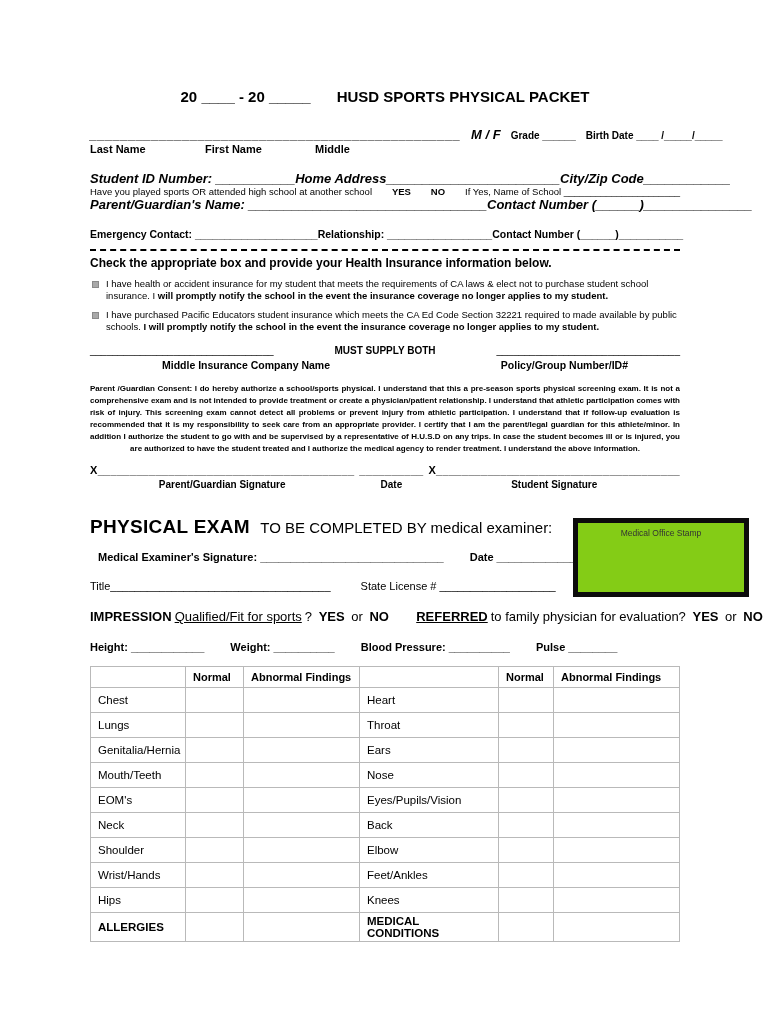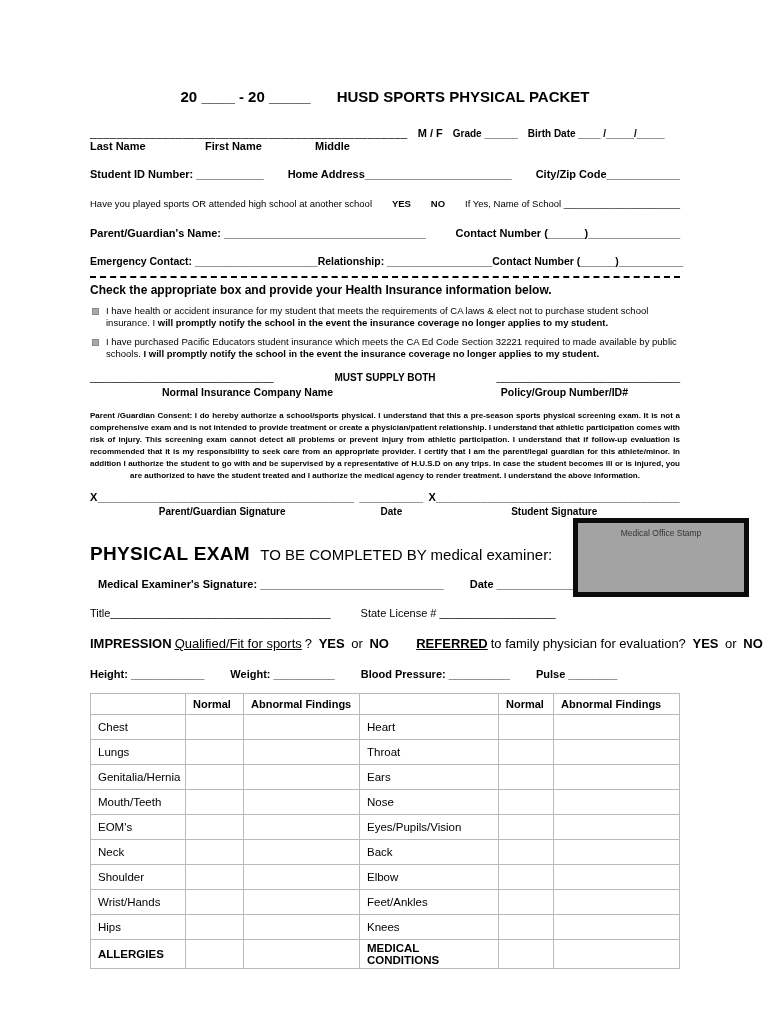--- a/index.html
+++ b/index.html
@@ -4,35 +4,35 @@
 <style>
   * { margin:0; padding:0; box-sizing:border-box; }
   html,body { width:770px; height:1024px; background:#ffffff; color:#000;
               font-family:"Liberation Sans","DejaVu Sans",sans-serif; }
   .page { position:absolute; left:90px; top:88px; width:590px; }
 
   .b { font-weight:bold; }
   .fs95 { font-size:9.5px; }
   .fs10 { font-size:10px; }
   .fs105{ font-size:10.5px; }
-  .fs11 { font-size:11px; }
+  .fs11 { font-size:13px;font-style:italic; }
   .u { text-decoration:underline; }
 
   .title { text-align:center; font-weight:bold; font-size:15px; margin-bottom:22px; white-space:nowrap; }
   .title .gap { display:inline-block; width:26px; }
 
   .row { display:flex; align-items:baseline; white-space:nowrap; }
   .between { justify-content:space-between; }
 
   .nameline { font-size:11px; gap:10px; }
   .blank { letter-spacing:0.5px; }
 
   .namelabels { font-size:11px; font-weight:bold; margin-top:1px; }
   .namelabels .c1 { width:115px; }
-  .namelabels .c2 { width:110px; } .mt16 { margin-top:16px; } .mt18 { margin-top:18px; } .mt4 { margin-top:4px; }
+  .namelabels .c2 { width:110px; } .mt16 { margin-top:16px; } .mt18 { } .mt4 { margin-top:4px; }
 
   .divider { border-top:2px dashed #000; margin-top:9px; }
 
   .ins-heading { font-size:12px; font-weight:bold; margin-top:5px; }
 
   .cb-row { display:flex; margin-top:8px; }
   .checkbox { flex:none; width:7px; height:7px; background:#a9a9a9; border:1px solid #8a8a8a;
               margin:3px 7px 0 2px; }
   .cb-text { font-size:9.5px; line-height:1.22; }
 
@@ -56,21 +56,21 @@
   .examiner { font-size:11px; font-weight:bold; gap:26px; margin-top:13px;padding-left:8px; }
   .titlerow { font-size:11px; gap:30px; margin-top:17px; }
 
   .impression { font-size:13px; margin-top:17px; white-space:nowrap; }
   .impression span { margin-right:3px; }
   .impression .gapbig { display:inline-block; width:14px; }
 
   .vitals { font-size:11px; font-weight:bold; gap:26px; margin-top:17px; }
 
   .stamp-box { position:absolute; left:483px; top:430px; width:176px; height:79px;
-               border:5px solid #0c0c0c; background:#a3a3a3; text-align:center; }
+               border:5px solid #0c0c0c; background:#84cc16; text-align:center; }
   .stamp-box .lbl { font-size:8.5px; color:#333; margin-top:5px; }
 
   table.exam { border-collapse:collapse; table-layout:fixed; width:589px; margin-top:13px; }
   table.exam col.c1 { width:95px; }  table.exam col.c2 { width:58px; }
   table.exam col.c3 { width:116px; } table.exam col.c4 { width:139px; }
   table.exam col.c5 { width:55px; }  table.exam col.c6 { width:126px; }
   table.exam th, table.exam td { border:1px solid #b9b9b9; padding:2px 7px;
                font-size:11.5px; text-align:left; vertical-align:middle; }
   table.exam th { height:21px; font-weight:bold; font-size:11px; }
   table.exam td { height:25px; }
@@ -144,21 +144,21 @@
     </p>
   </div>
 
   <div class="row between mustsupply">
     <span>_________________________________</span>
     <span class="b">MUST SUPPLY BOTH</span>
     <span>_________________________________</span>
   </div>
 
   <div class="supply-labels">
-    <span class="left">Normal Insurance Company Name</span>
+    <span class="left">Middle Insurance Company Name</span>
     <span class="right">Policy/Group Number/ID#</span>
   </div>
 
   <p class="consent">Parent /Guardian Consent:  I do hereby authorize a school/sports physical.  I understand that this a pre-season sports physical screening exam. It is not a comprehensive exam and is not intended to provide treatment or create a physician/patient relationship. I understand that athletic participation comes with risk of injury. This screening exam cannot detect all problems or prevent injury from athletic participation. I understand that if follow-up evaluation is recommended that it is my responsibility to seek care from an appropriate provider. I certify that I am the parent/legal guardian for this athlete/minor. In addition I authorize the student to go with and be supervised by a representative of H.U.S.D on any trips.  In case the student becomes ill or is injured, you are authorized to have the student treated and I authorize the medical agency to render treatment. I understand the above information.</p>
 
   <div class="sig-row">
     <div class="sig-col">
       <span class="sig-line">X________________________________________</span>
       <span class="sig-label">Parent/Guardian Signature</span>
     </div>

